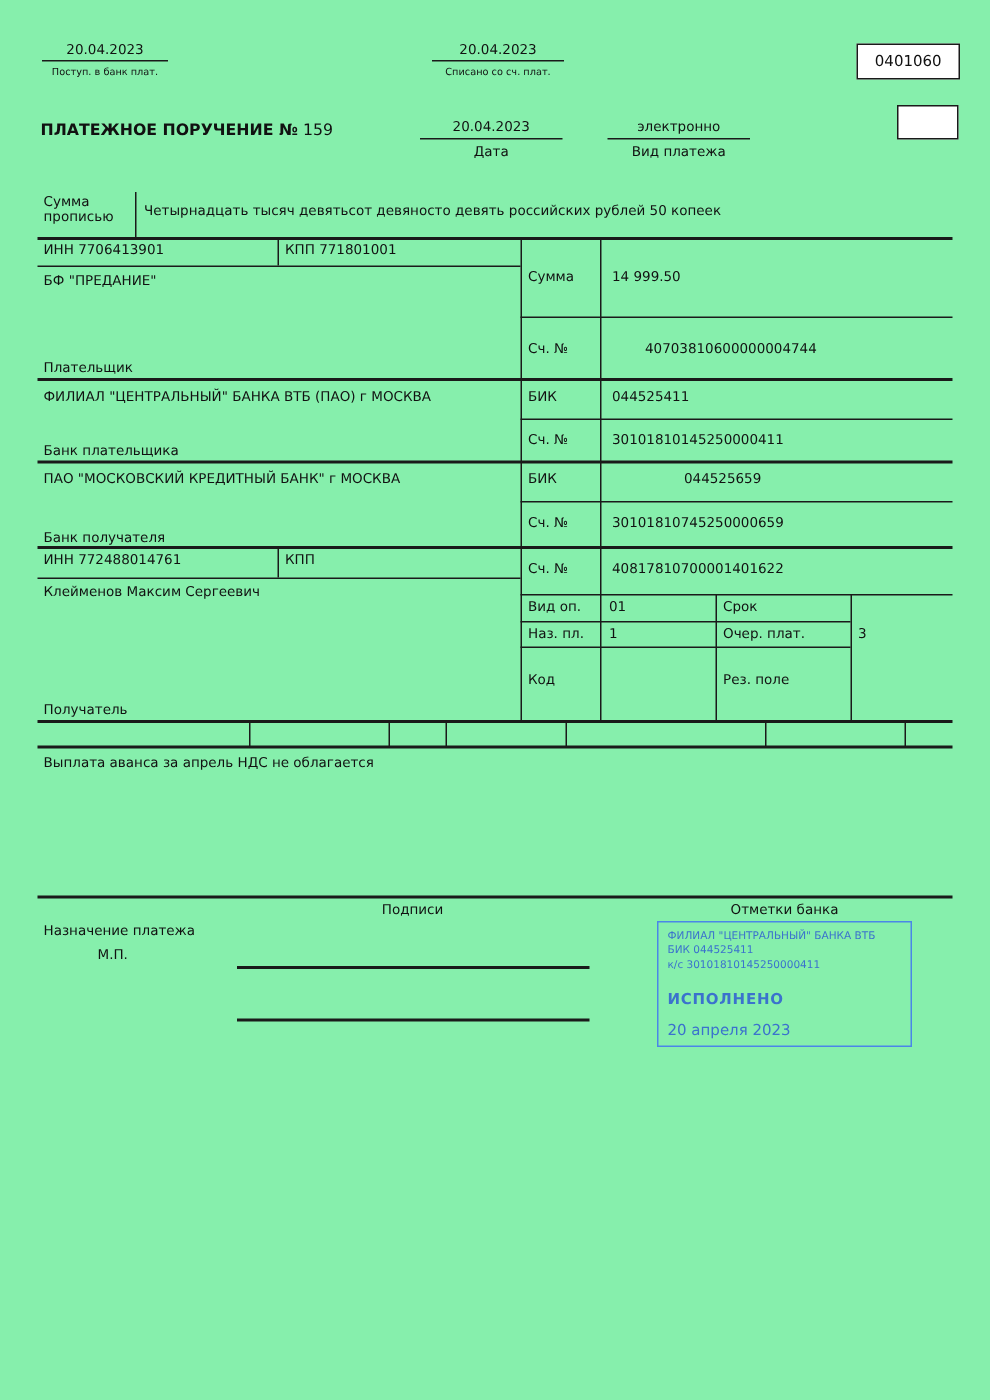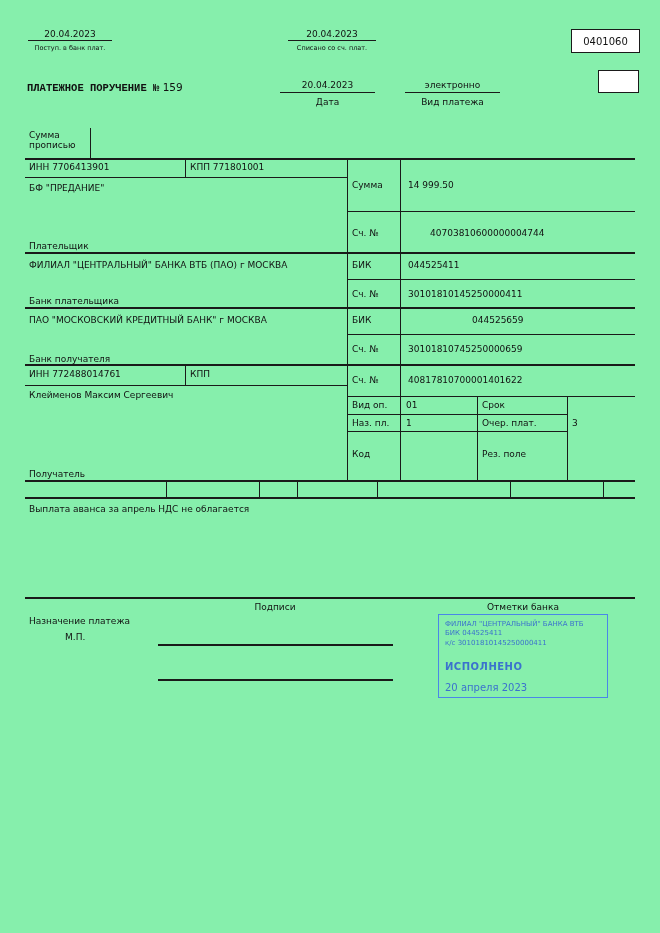--- a/index.html
+++ b/index.html
@@ -2,21 +2,21 @@
 <html><head>
 <meta charset="utf-8">
 <style>
   html,body{margin:0;padding:0;background:#e8e8e8;}
   .page{
     position:relative;width:660px;height:933px;background:#86efac;
     font-family:"DejaVu Sans","Liberation Sans",sans-serif;color:#111;
     overflow:hidden;margin:0 auto;
   }
   .t{position:absolute;font-size:9px;line-height:1.15;white-space:nowrap;}
-  .b{font-weight:bold;font-family:Liberation Mono, monospace;}
+  .b{font-weight:bold;}
   .ctr{text-align:center;}
   .tiny{font-size:6.5px;}
   .hl{position:absolute;background:#1a1a1a;height:1px;}
   .hl2{position:absolute;background:#1a1a1a;height:2px;}
   .vl{position:absolute;background:#1a1a1a;width:1px;}
   .box{position:absolute;border:1.5px solid #1a1a1a;background:#fff;}
   .wrap{white-space:normal;}
   .stamp{
     position:absolute;left:438px;top:614px;width:170px;height:84px;
     border:1.5px solid #4a86e8;color:#3b72cd;box-sizing:border-box;
@@ -43,20 +43,21 @@
     <span>159</span>
   </div>
   <div class="t ctr" style="left:280px;top:80px;width:95px;border-bottom:1.5px solid #1a1a1a;padding-bottom:2px;">20.04.2023</div>
   <div class="t ctr" style="left:280px;top:97px;width:95px;">Дата</div>
   <div class="t ctr" style="left:405px;top:80px;width:95px;border-bottom:1.5px solid #1a1a1a;padding-bottom:2px;">электронно</div>
   <div class="t ctr" style="left:405px;top:97px;width:95px;">Вид платежа</div>
   <div class="box" style="left:598px;top:70px;width:39px;height:21px;"></div>
 
   <div class="t wrap" style="left:29px;top:130px;width:58px;">Сумма прописью</div>
   <div class="vl" style="left:90px;top:128px;height:31px;"></div>
+  <div class="t" style="left:96px;top:136px;">Четырнадцать тысяч девятьсот девяносто девять российских рублей 50 копеек</div>
   <div class="hl2" style="left:25px;top:158px;width:610px;"></div>
 
   <div class="vl" style="left:347px;top:158px;height:323px;"></div>
   <div class="vl" style="left:400px;top:158px;height:323px;"></div>
 
   <div class="t" style="left:29px;top:162px;">ИНН 7706413901</div>
   <div class="vl" style="left:185px;top:158px;height:19px;"></div>
   <div class="t" style="left:190px;top:162px;">КПП 771801001</div>
   <div class="hl" style="left:25px;top:177px;width:322px;"></div>
 
@@ -74,21 +75,21 @@
   <div class="t" style="left:352px;top:260px;">БИК</div>
   <div class="t" style="left:408px;top:260px;">044525411</div>
   <div class="hl" style="left:347px;top:279px;width:288px;"></div>
   <div class="t" style="left:352px;top:289px;">Сч. №</div>
   <div class="t" style="left:408px;top:289px;">30101810145250000411</div>
   <div class="t" style="left:29px;top:296px;">Банк плательщика</div>
   <div class="hl2" style="left:25px;top:307px;width:610px;"></div>
 
   <div class="t" style="left:29px;top:315px;">ПАО "МОСКОВСКИЙ КРЕДИТНЫЙ БАНК" г МОСКВА</div>
   <div class="t" style="left:352px;top:315px;">БИК</div>
-  <div class="t" style="left:424px;top:315px;padding-left:48px;">044525659</div>
+  <div class="t" style="left:408px;top:315px;padding-left:48px;">044525659</div>
   <div class="hl" style="left:347px;top:334px;width:288px;"></div>
   <div class="t" style="left:352px;top:344px;">Сч. №</div>
   <div class="t" style="left:408px;top:344px;">30101810745250000659</div>
   <div class="t" style="left:29px;top:354px;">Банк получателя</div>
   <div class="hl2" style="left:25px;top:364px;width:610px;"></div>
 
   <div class="t" style="left:29px;top:369px;">ИНН 772488014761</div>
   <div class="vl" style="left:185px;top:364px;height:21px;"></div>
   <div class="t" style="left:190px;top:369px;">КПП</div>
   <div class="hl" style="left:25px;top:385px;width:322px;"></div>

